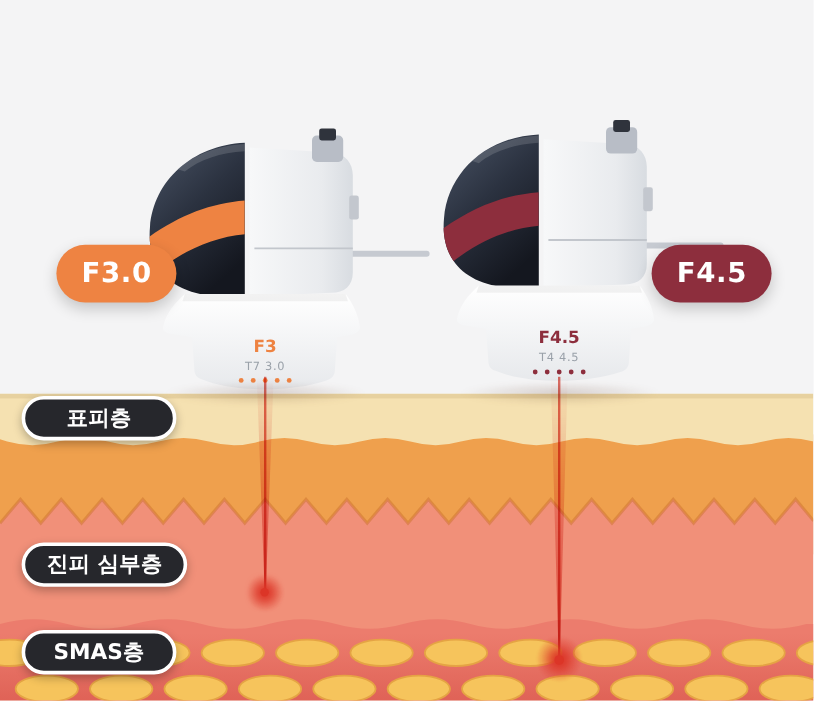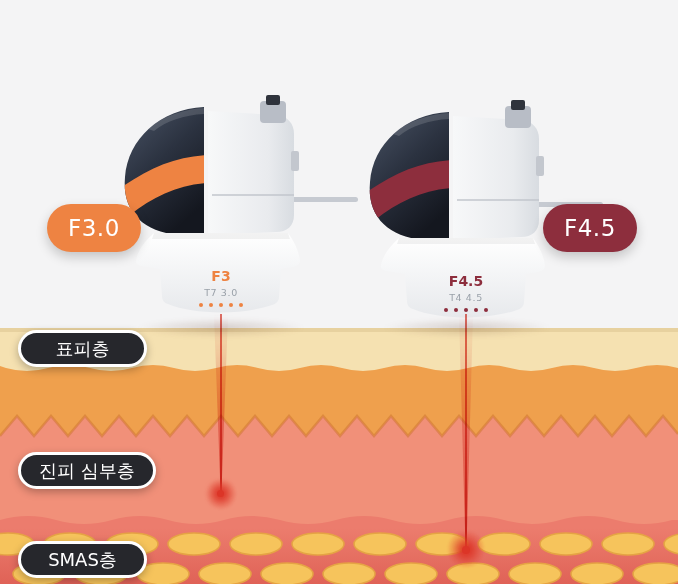--- a/index.html
+++ b/index.html
@@ -4,49 +4,49 @@
 <style>
   html,body{margin:0;padding:0}
   .stage{
     position:relative;width:678px;height:584px;overflow:hidden;
     font-family:"DejaVu Sans","Liberation Sans",sans-serif;
     background:var(--bg,#f4f4f5);
   }
 
   
   .device{position:absolute;width:215px;height:240px;z-index:2}
-  .device-left{left:108px;top:95px}
+  .device-left{left:108px;top:107px}
   .device-right{left:353px;top:100px}
   .cartridge{width:100%;height:100%;overflow:visible;display:block}
   .cart-line1{font-size:14px;font-weight:bold;fill:var(--accent,#ee8342)}
   .cart-line2{font-size:9.5px;fill:#9aa1a9;letter-spacing:.6px}
   .cart-dots circle{fill:var(--accent,#ee8342)}
   .accent-band{fill:var(--accent,#ee8342)}
 
   
   .badge{
     position:absolute;display:flex;align-items:center;justify-content:center;
     height:48px;padding:0 21px;border-radius:24px;color:#fff;
-    font-size:23px;font-weight:normal;letter-spacing:.5px;
+    font-size:23px;font-weight:bold;letter-spacing:.5px;
     background:var(--accent,#ee8342);box-shadow:0 5px 12px rgba(0,0,0,.20);z-index:6;
   }
   .badge-left{left:47px;top:204px}
   .badge-right{left:543px;top:204px}
 
   
   .skin{position:absolute;left:0;top:328px;width:678px;height:256px;display:block;z-index:1}
 
   
   .layer-pill{
     position:absolute;left:18px;z-index:7;box-sizing:border-box;
     background:#26272c;color:#fff;border:3px solid #fff;border-radius:22px;
     padding:0 18px;height:37px;line-height:31px;min-width:129px;text-align:center;
-    font-size:18px;font-weight:normal;box-shadow:0 3px 8px rgba(0,0,0,.28);
-  }
-  .pill-1{top:330px}.pill-2{top:378px}.pill-3{top:452px}.pill-4{top:541px}
+    font-size:18px;font-weight:bold;box-shadow:0 3px 8px rgba(0,0,0,.28);
+  }
+  .pill-1{top:330px}.pill-2{top:378px}.pill-3{top:452px}.pill-4{top:525px}
 
   
   .beam-cone{
     position:absolute;mix-blend-mode:multiply;opacity:.5;z-index:4;filter:blur(.4px);
     clip-path:polygon(0 0,100% 0,53% 100%,47% 100%);
     background:linear-gradient(to bottom, rgba(255,255,255,0), var(--beam,#dc3527) 80%);
   }
   .beam-core{position:absolute;mix-blend-mode:multiply;background:var(--beam,#dc3527);opacity:.7;z-index:4;filter:blur(.4px)}
   .beam-glow{
     position:absolute;border-radius:50%;z-index:5;opacity:.9;filter:blur(1px);

